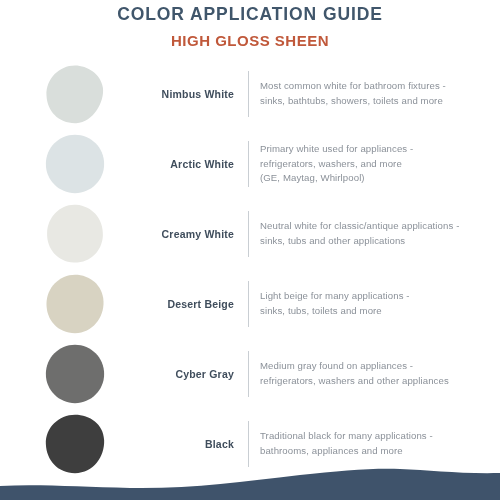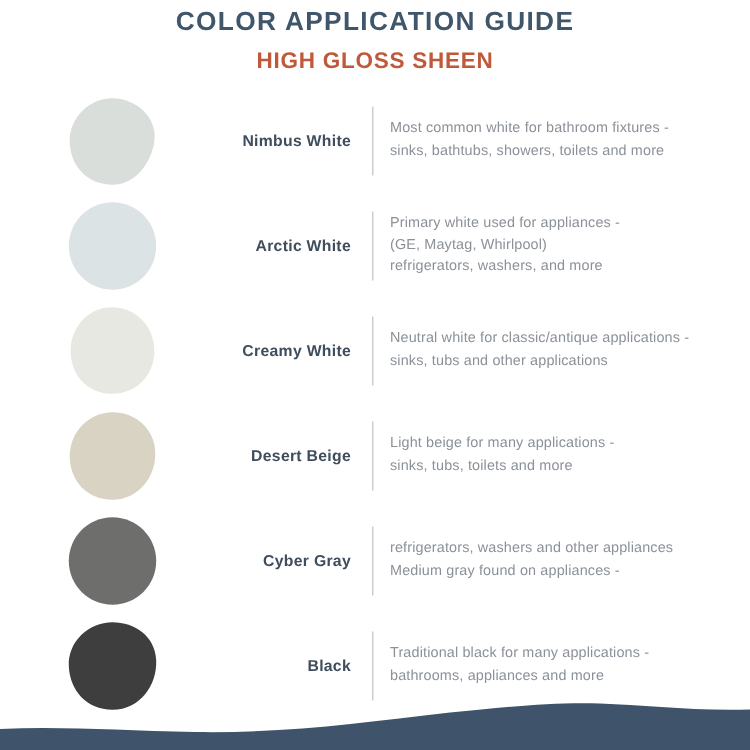--- a/index.html
+++ b/index.html
@@ -139,22 +139,22 @@
       <div class="color-row">
         <div class="swatch-wrap">
           <svg class="swatch" viewBox="0 0 100 100">
             <path d="M50,3 C76,3 97,24 97,50 C97,76 76,97 50,97 C24,97 3,76 3,50 C3,24 24,3 50,3 Z" fill="#dce3e5"></path>
           </svg>
         </div>
         <div class="name-cell">Arctic White</div>
         <div class="divider"></div>
         <div class="desc-cell">
           <span class="desc-line">Primary white used for appliances -</span>
+          <span class="desc-line">refrigerators, washers, and more</span>
           <span class="desc-line">(GE, Maytag, Whirlpool)</span>
-          <span class="desc-line">refrigerators, washers, and more</span>
         </div>
       </div>
       <div class="color-row">
         <div class="swatch-wrap">
           <svg class="swatch" viewBox="0 0 100 100">
             <path d="M52,3 C78,5 96,26 95,52 C94,78 74,97 48,96 C22,95 4,74 5,48 C6,22 27,1 52,3 Z" fill="#e8e8e3"></path>
           </svg>
         </div>
         <div class="name-cell">Creamy White</div>
         <div class="divider"></div>
@@ -178,22 +178,22 @@
       </div>
       <div class="color-row">
         <div class="swatch-wrap">
           <svg class="swatch" viewBox="0 0 100 100">
             <path d="M50,3 C76,3 97,24 97,50 C97,76 76,97 50,97 C24,97 3,76 3,50 C3,24 24,3 50,3 Z" fill="#6e6e6d"></path>
           </svg>
         </div>
         <div class="name-cell">Cyber Gray</div>
         <div class="divider"></div>
         <div class="desc-cell">
+          <span class="desc-line">Medium gray found on appliances -</span>
           <span class="desc-line">refrigerators, washers and other appliances</span>
-          <span class="desc-line">Medium gray found on appliances -</span>
         </div>
       </div>
       <div class="color-row">
         <div class="swatch-wrap">
           <svg class="swatch" viewBox="0 0 100 100">
             <path d="M50,3 C74,3 96,18 97,44 C98,70 80,97 50,97 C22,97 4,76 3,50 C2,24 24,3 50,3 Z" fill="#3e3e3e"></path>
           </svg>
         </div>
         <div class="name-cell">Black</div>
         <div class="divider"></div>

